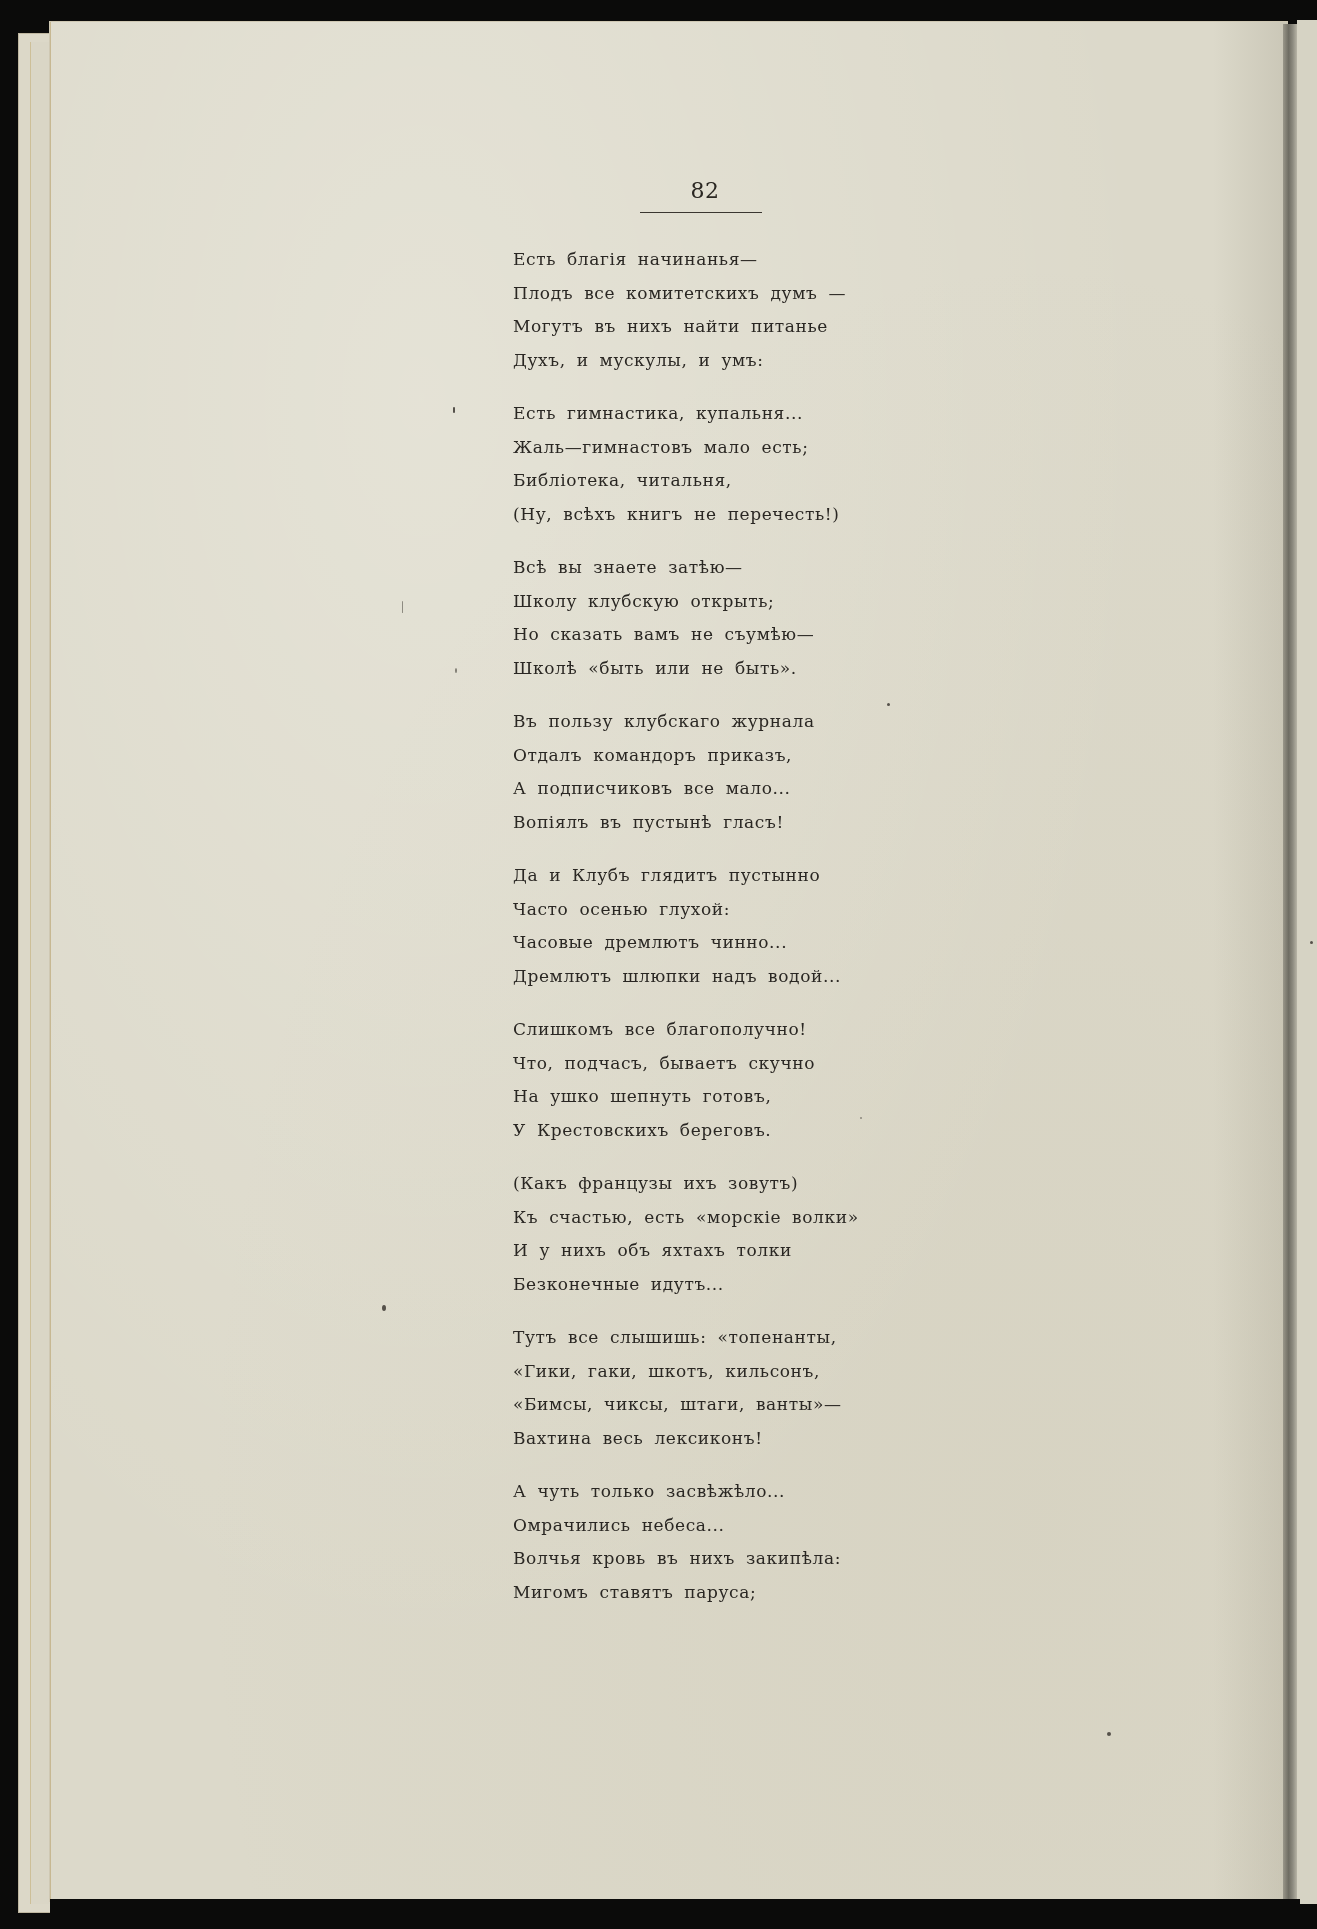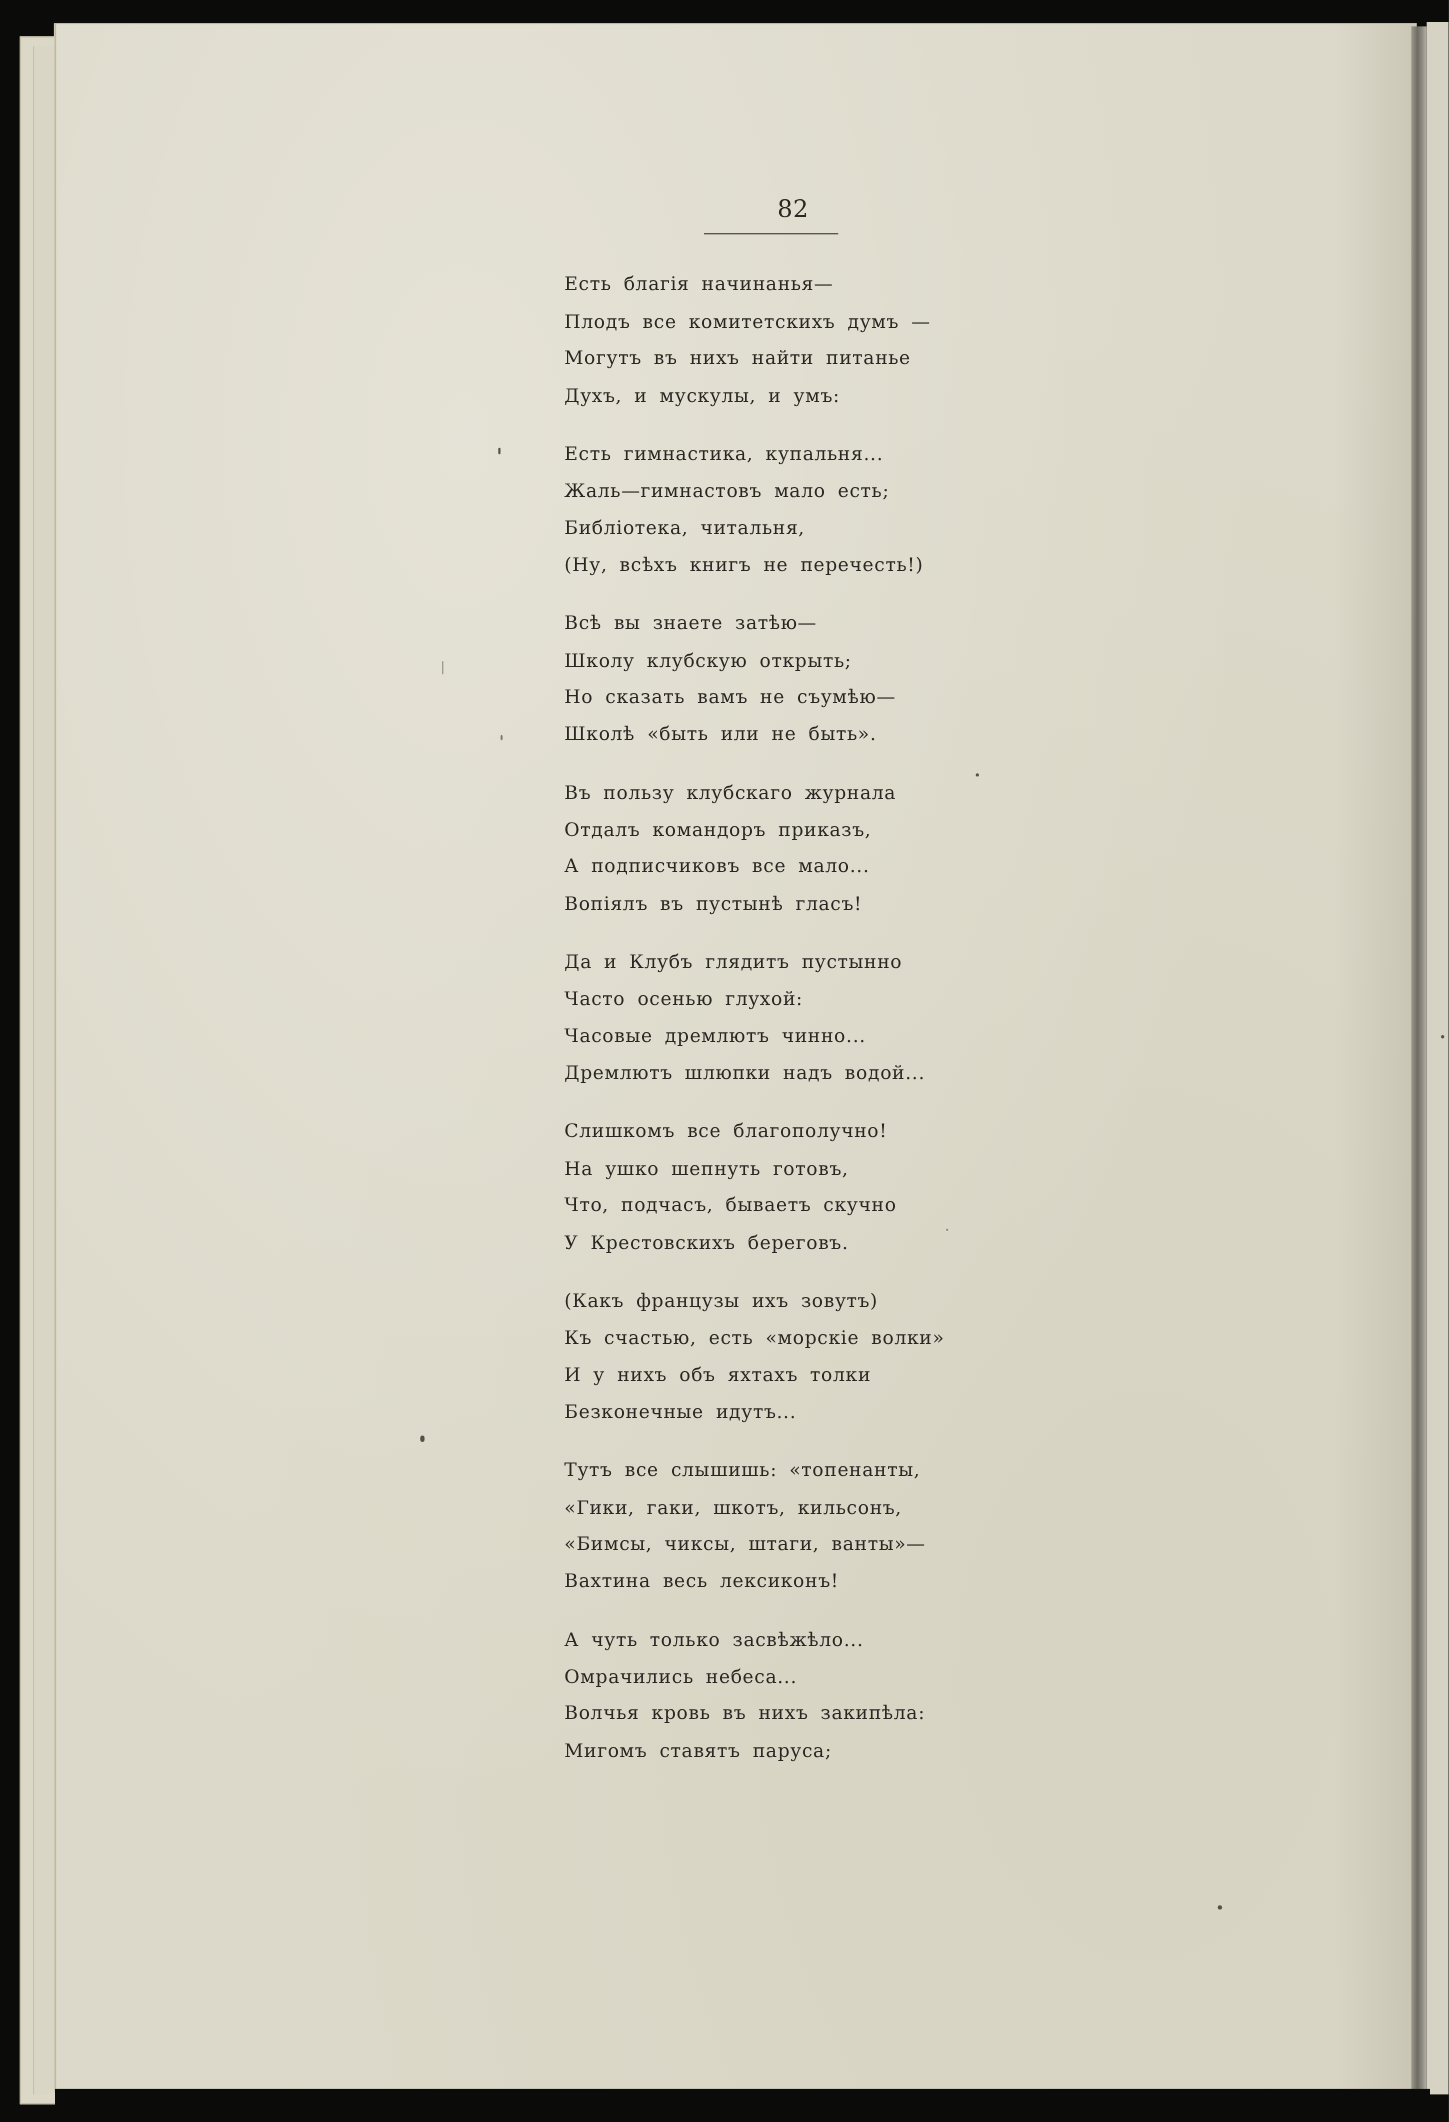--- a/index.html
+++ b/index.html
@@ -66,21 +66,21 @@
       position: absolute;
       left: 50px;
       top: 1899px;
       width: 1250px;
       height: 30px;
       background: #0b0b0a;
     }
 
     .page-number {
       position: absolute;
-      left: 660px;
+      left: 644px;
       top: 178px;
       width: 122px;
       text-align: center;
       font-family: "DejaVu Serif", "Liberation Serif", serif;
       font-size: 22px;
       color: #2a2722;
       letter-spacing: 0.5px;
     }
     .page-rule {
       position: absolute;
@@ -159,22 +159,22 @@
       <div class="line"><span>Вопіялъ въ пустынѣ гласъ!</span></div>
     </div>
     <div class="stanza">
       <div class="line"><span>Да и Клубъ глядитъ пустынно</span></div>
       <div class="line"><span>Часто осенью глухой:</span></div>
       <div class="line"><span>Часовые дремлютъ чинно...</span></div>
       <div class="line"><span>Дремлютъ шлюпки надъ водой...</span></div>
     </div>
     <div class="stanza">
       <div class="line"><span class="it">Слишкомъ</span><span> все благополучно!</span></div>
+      <div class="line"><span>Что, подчасъ, бываетъ скучно</span></div>
       <div class="line"><span>На ушко шепнуть готовъ,</span></div>
-      <div class="line"><span>Что, подчасъ, бываетъ скучно</span></div>
       <div class="line"><span>У Крестовскихъ береговъ.</span></div>
     </div>
     <div class="stanza">
       <div class="line"><span>(Какъ французы ихъ зовутъ)</span></div>
       <div class="line"><span>Къ счастью, есть «морскіе волки»</span></div>
       <div class="line"><span>И у нихъ объ яхтахъ толки</span></div>
       <div class="line"><span>Безконечные идутъ...</span></div>
     </div>
     <div class="stanza">
       <div class="line"><span>Тутъ все слышишь: «топенанты,</span></div>

